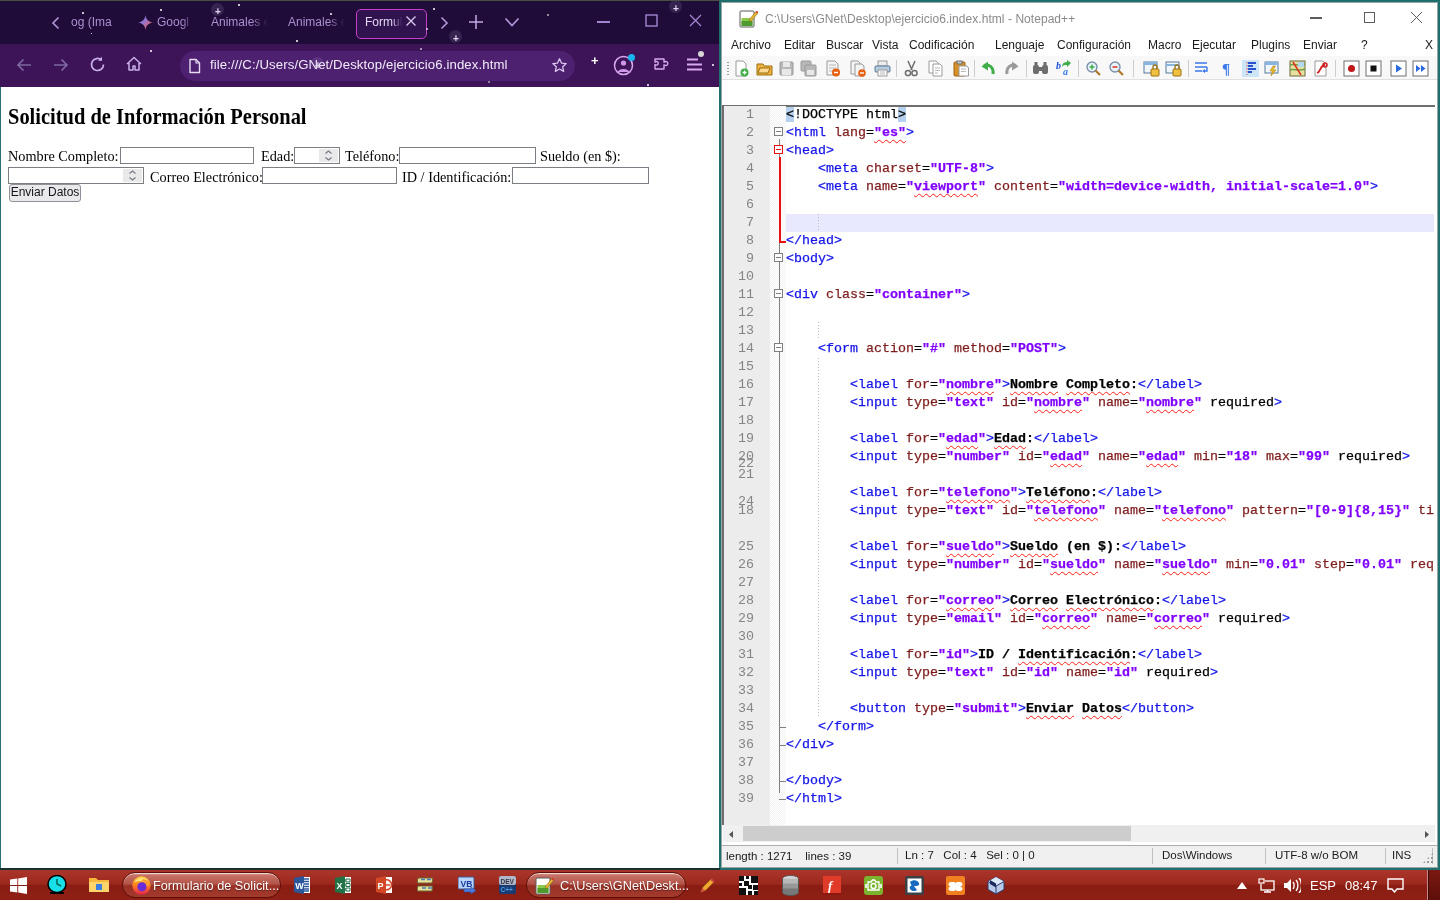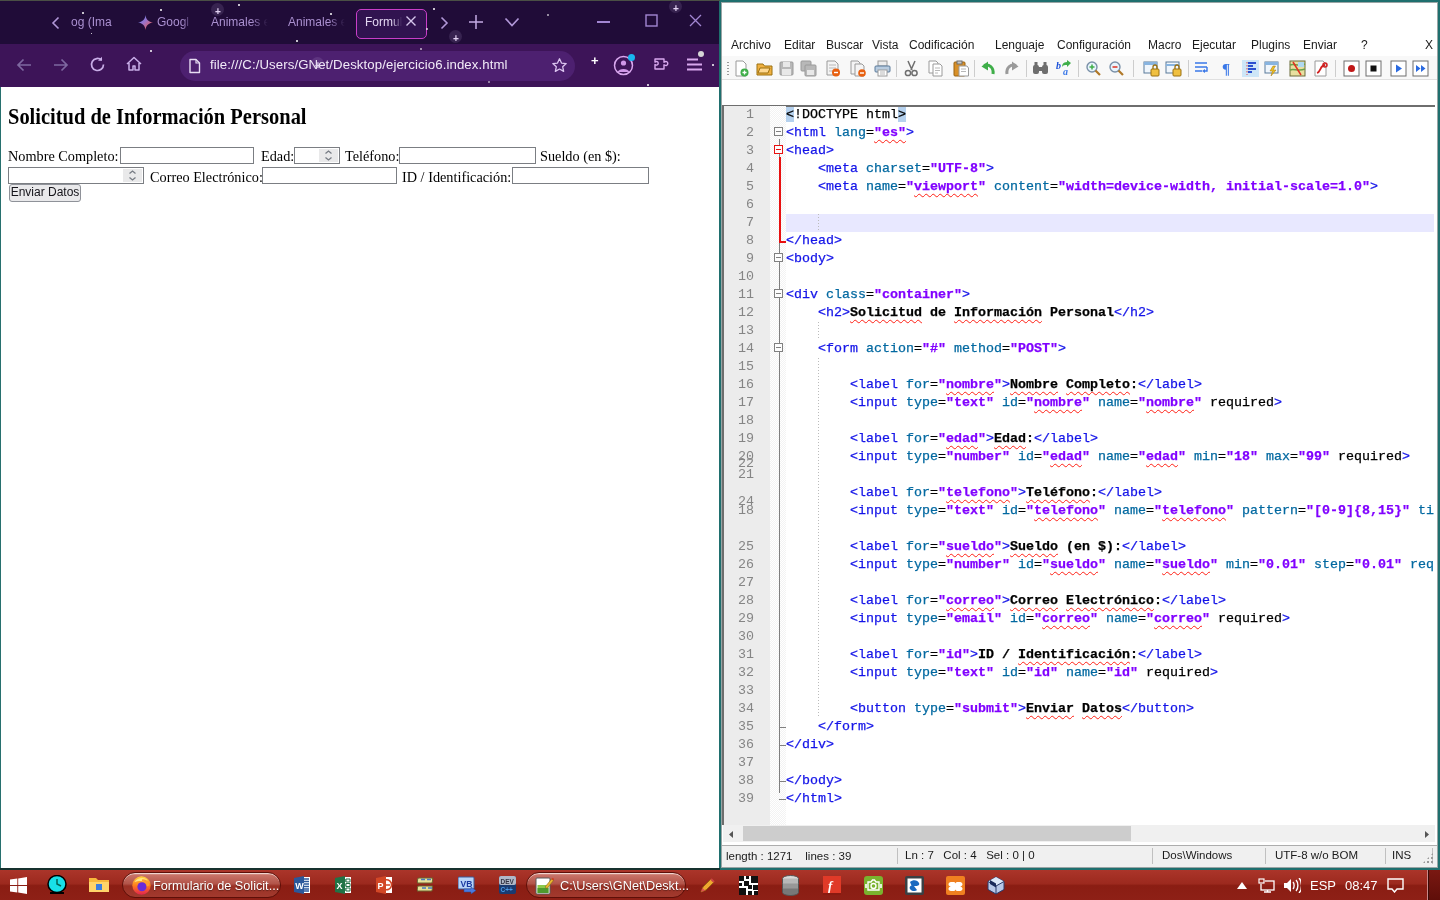--- a/index.html
+++ b/index.html
@@ -34,21 +34,21 @@
 #ntabbar{position:absolute;left:0;top:77px;width:715px;height:25px;background:#eeeeee;border-bottom:1px solid #cfcfcf}
 #ntab{position:absolute;left:0;top:1px;width:137px;height:24px;background:#f4f4f4;border:1px solid #b0b0b0;border-top:3px solid #f8a02c;border-bottom:none;box-shadow:1px 1px 0 #8a8a8a}
 
 #nedbg{position:absolute;left:0;top:102px;width:713px;height:720px;background:#fff;border-top:2px solid #6e6e6e;border-left:2px solid #6e6e6e}
 #ncode{position:absolute;left:0;top:0;width:713px;height:822px;overflow:hidden}
 #gutter{position:absolute;left:2px;top:103px;width:46px;height:719px;background:#ececec}
 #foldm{position:absolute;left:48px;top:103px;width:16px;height:719px;background:repeating-conic-gradient(#f3f3f3 0% 25%,#ffffff 0% 50%) 0 0/2px 2px}
 .ln{position:absolute;left:2px;width:30px;text-align:right;color:#858585;font:13.33px/18px "Liberation Mono",monospace}
 .cl{position:absolute;left:64px;font:13.33px/18px "Liberation Mono",monospace;white-space:pre;color:#000;-webkit-text-stroke:.25px currentColor}
 .b{color:#1414e8}
-.a{color:#0369a1}
+.a{color:#7f1d1d}
 .v{color:#8000ff;font-weight:bold}
 .k{font-weight:bold}
 u.sq{text-decoration:underline wavy #ff2015 1px;text-underline-offset:2.5px;text-decoration-skip-ink:none}
 .bm{background:#b5d1ee}
 .curline{position:absolute;left:64px;width:648px;height:18px;background:#e8e8ff}
 .fb{position:absolute;left:52px;width:9px;height:9px;background:#fdfdfd;border:1px solid #808080;color:#808080}
 .fb:after{content:"";position:absolute;left:1px;top:3px;width:5px;height:1px;background:#808080}
 .fbr{border:1.5px solid #e81010}.fbr:after{background:#e81010;top:2.5px}
 .ig{position:absolute;width:1px;background-image:linear-gradient(180deg,#bbb 1px,transparent 1px);background-size:1px 3px}
 
@@ -193,20 +193,37 @@
       </div>
   <div class="lbl" style="left:150px;top:81px">Correo Electrónico:</div>
   <div class="inp" style="left:262px;top:80px;width:135px"></div>
   <div class="lbl" style="left:402px;top:81px">ID / Identificación:</div>
   <div class="inp" style="left:512px;top:80px;width:137px"></div>
   <div id="btn">Enviar Datos</div>
 </div>
 </div>
 
 <div id="npp">
+<div id="ntitle">
+  <svg class="abs" style="left:17px;top:6px" width="19" height="19" viewBox="0 0 19 19">
+        <rect x="1" y="2" width="14" height="16" rx="1" fill="#fff" stroke="#5a5a5a"></rect>
+        <rect x="2.5" y="9" width="11" height="8" fill="#8cc84b"></rect>
+        <rect x="2.5" y="12" width="11" height="5" fill="#4e9a2e"></rect>
+        <path d="M10 11L16.5 3l2 1.5-6.5 8z" fill="#e8b430" stroke="#7a5a10" stroke-width=".5"></path>
+        <path d="M16.5 3l1.2-1.2 1.5 1.2-1 1.5z" fill="#d04020"></path>
+      </svg>
+  <div class="abs" style="left:43px;top:9px">C:\Users\GNet\Desktop\ejercicio6.index.html - Notepad++</div>
+  <div class="abs" style="left:588px;top:14px;width:12px;height:1.5px;background:#5c5c5c"></div>
+  <svg class="abs" style="left:642px;top:9px" width="11" height="11" viewBox="0 0 11 11">
+        <rect x=".5" y=".5" width="10" height="10" fill="none" stroke="#5c5c5c"></rect>
+      </svg>
+  <svg class="abs" style="left:689px;top:9px" width="11" height="11" viewBox="0 0 11 11">
+        <path d="M0 0l11 11M11 0L0 11" stroke="#5c5c5c"></path>
+      </svg>
+</div>
 <div id="nmenu">
   <div class="mi" style="left:9px">Archivo</div>
   <div class="mi" style="left:62px">Editar</div>
   <div class="mi" style="left:104px">Buscar</div>
   <div class="mi" style="left:150px">Vista</div>
   <div class="mi" style="left:187px">Codificación</div>
   <div class="mi" style="left:273px">Lenguaje</div>
   <div class="mi" style="left:335px">Configuración</div>
   <div class="mi" style="left:426px">Macro</div>
   <div class="mi" style="left:470px">Ejecutar</div>
@@ -399,21 +416,20 @@
 <div class="ln" style="top:193px">6</div>
 <div class="ln" style="top:211px">7</div>
 <div class="ln" style="top:229px">8</div>
 <div class="cl" style="top:229px"><span class="b">&lt;/head&gt;</span></div>
 <div class="ln" style="top:247px">9</div>
 <div class="cl" style="top:247px"><span class="b">&lt;body&gt;</span></div>
 <div class="ln" style="top:265px">10</div>
 <div class="ln" style="top:283px">11</div>
 <div class="cl" style="top:283px"><span class="b">&lt;div</span> <span class="a">class</span>=<span class="v">"container"</span><span class="b">&gt;</span></div>
 <div class="ln" style="top:301px">12</div>
-<div class="cl" style="top:301px">    <span class="b">&lt;h2&gt;</span><span class="k"><u class="sq">Solicitud</u> de <u class="sq">Información</u> Personal</span><span class="b">&lt;/h2&gt;</span></div>
 <div class="ln" style="top:319px">13</div>
 <div class="ln" style="top:337px">14</div>
 <div class="cl" style="top:337px">    <span class="b">&lt;form</span> <span class="a">action</span>=<span class="v">"#"</span> <span class="a">method</span>=<span class="v">"POST"</span><span class="b">&gt;</span></div>
 <div class="ln" style="top:355px">15</div>
 <div class="ln" style="top:373px">16</div>
 <div class="cl" style="top:373px">        <span class="b">&lt;label</span> <span class="a">for</span>=<span class="v">"<u class="sq">nombre</u>"</span><span class="b">&gt;</span><span class="k"><u class="sq">Nombre</u> <u class="sq">Completo</u>:</span><span class="b">&lt;/label&gt;</span></div>
 <div class="ln" style="top:391px">17</div>
 <div class="cl" style="top:391px">        <span class="b">&lt;input</span> <span class="a">type</span>=<span class="v">"text"</span> <span class="a">id</span>=<span class="v">"<u class="sq">nombre</u>"</span> <span class="a">name</span>=<span class="v">"<u class="sq">nombre</u>"</span> required<span class="b">&gt;</span></div>
 <div class="ln" style="top:409px">18</div>
 <div class="ln" style="top:427px">19</div>

